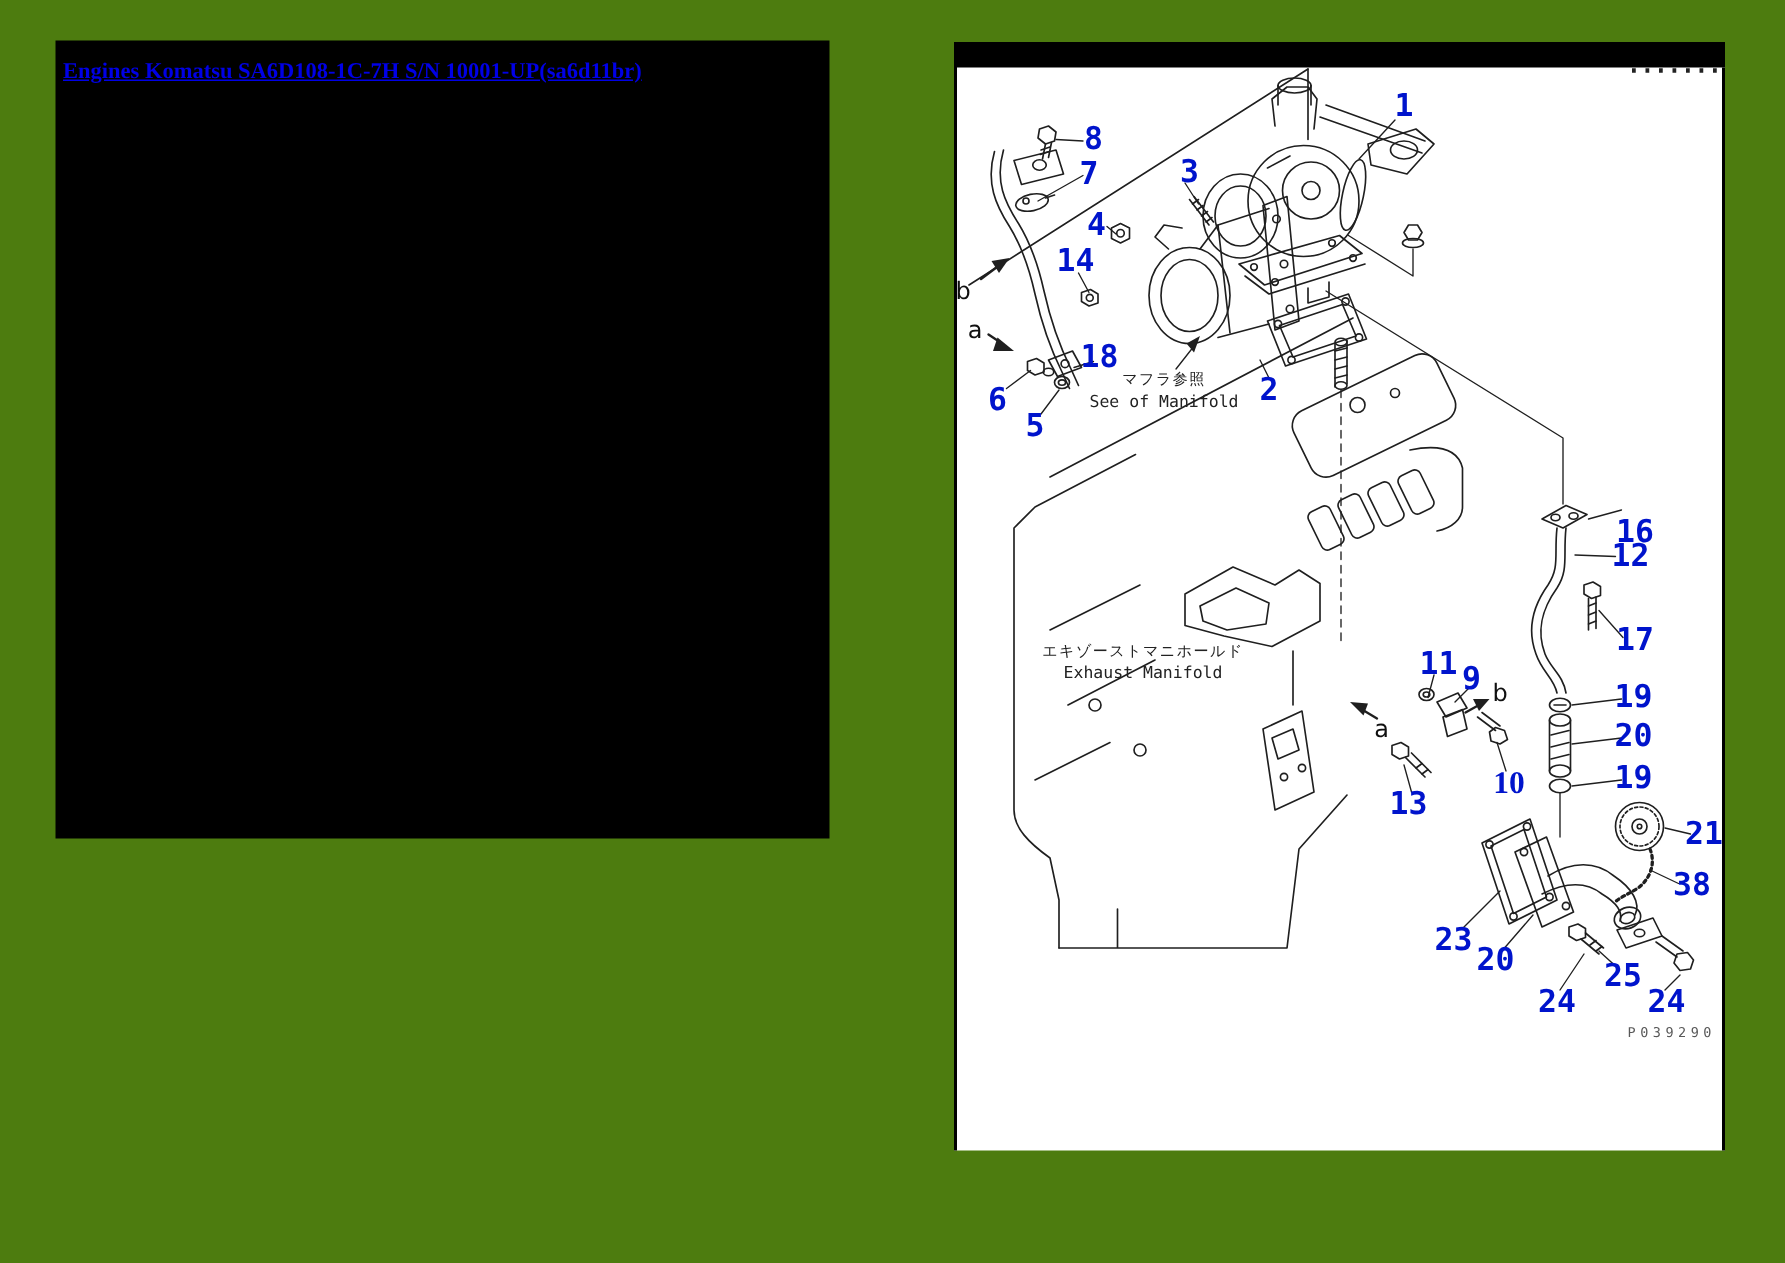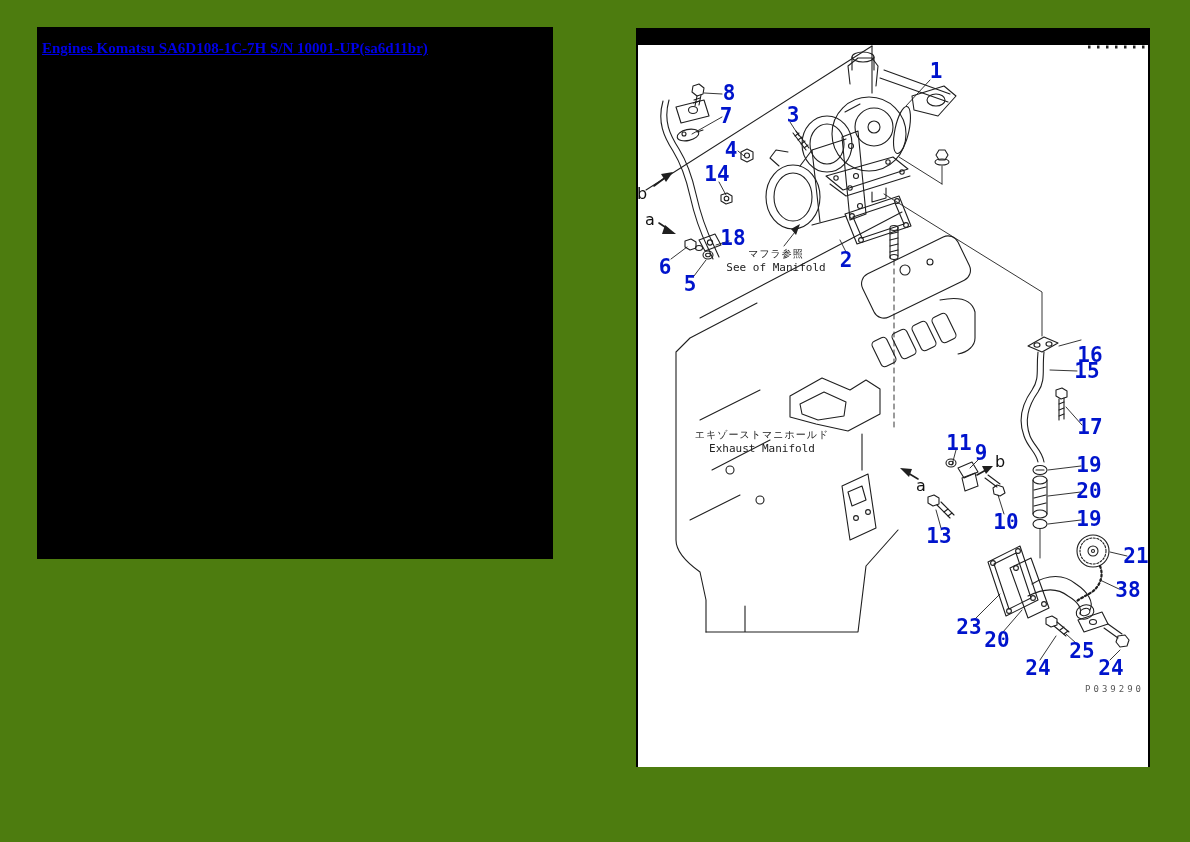--- a/index.html
+++ b/index.html
@@ -262,25 +262,25 @@
         <span class="callout" style="left: 93px; top: 65px; color: rgb(0, 20, 204);">8</span>
         <span class="callout" style="left: 90px; top: 88px; color: rgb(0, 20, 204);">7</span>
         <span class="callout" style="left: 157px; top: 87px; color: rgb(0, 20, 204);">3</span>
         <span class="callout" style="left: 95px; top: 122px; color: rgb(0, 20, 204);">4</span>
         <span class="callout" style="left: 81px; top: 146px; color: rgb(0, 20, 204);">14</span>
         <span class="callout" style="left: 97px; top: 210px; color: rgb(0, 20, 204);">18</span>
         <span class="callout" style="left: 29px; top: 239px; color: rgb(0, 20, 204);">6</span>
         <span class="callout" style="left: 54px; top: 256px; color: rgb(0, 20, 204);">5</span>
         <span class="callout" style="left: 210px; top: 232px; color: rgb(0, 20, 204);">2</span>
         <span class="callout" style="left: 454px; top: 327px; color: rgb(0, 20, 204);">16</span>
-        <span class="callout" style="left: 451px; top: 343px; color: rgb(0, 20, 204);">15</span>
+        <span class="callout" style="left: 451px; top: 343px; color: rgb(0, 20, 204);">12</span>
         <span class="callout" style="left: 454px; top: 399px; color: rgb(0, 20, 204);">17</span>
         <span class="callout" style="left: 323px; top: 415px; color: rgb(0, 20, 204);">11</span>
         <span class="callout" style="left: 345px; top: 425px; color: rgb(0, 20, 204);">9</span>
-        <span class="callout" style="left: 370px; top: 494px; color: rgb(0, 20, 204);">10</span>
+        <span class="callout" style="left: 370px; top: 494px; color: rgb(0, 20, 204); font-family: Liberation Serif, serif;">10</span>
         <span class="callout" style="left: 303px; top: 508px; color: rgb(0, 20, 204);">13</span>
         <span class="callout" style="left: 453px; top: 437px; color: rgb(0, 20, 204);">19</span>
         <span class="callout" style="left: 453px; top: 463px; color: rgb(0, 20, 204);">20</span>
         <span class="callout" style="left: 453px; top: 491px; color: rgb(0, 20, 204);">19</span>
         <span class="callout" style="left: 500px; top: 528px; color: rgb(0, 20, 204);">21</span>
         <span class="callout" style="left: 492px; top: 562px; color: rgb(0, 20, 204);">38</span>
         <span class="callout" style="left: 333px; top: 599px; color: rgb(0, 20, 204);">23</span>
         <span class="callout" style="left: 361px; top: 612px; color: rgb(0, 20, 204);">20</span>
         <span class="callout" style="left: 402px; top: 640px; color: rgb(0, 20, 204);">24</span>
         <span class="callout" style="left: 446px; top: 623px; color: rgb(0, 20, 204); text-align: right;">25</span>

